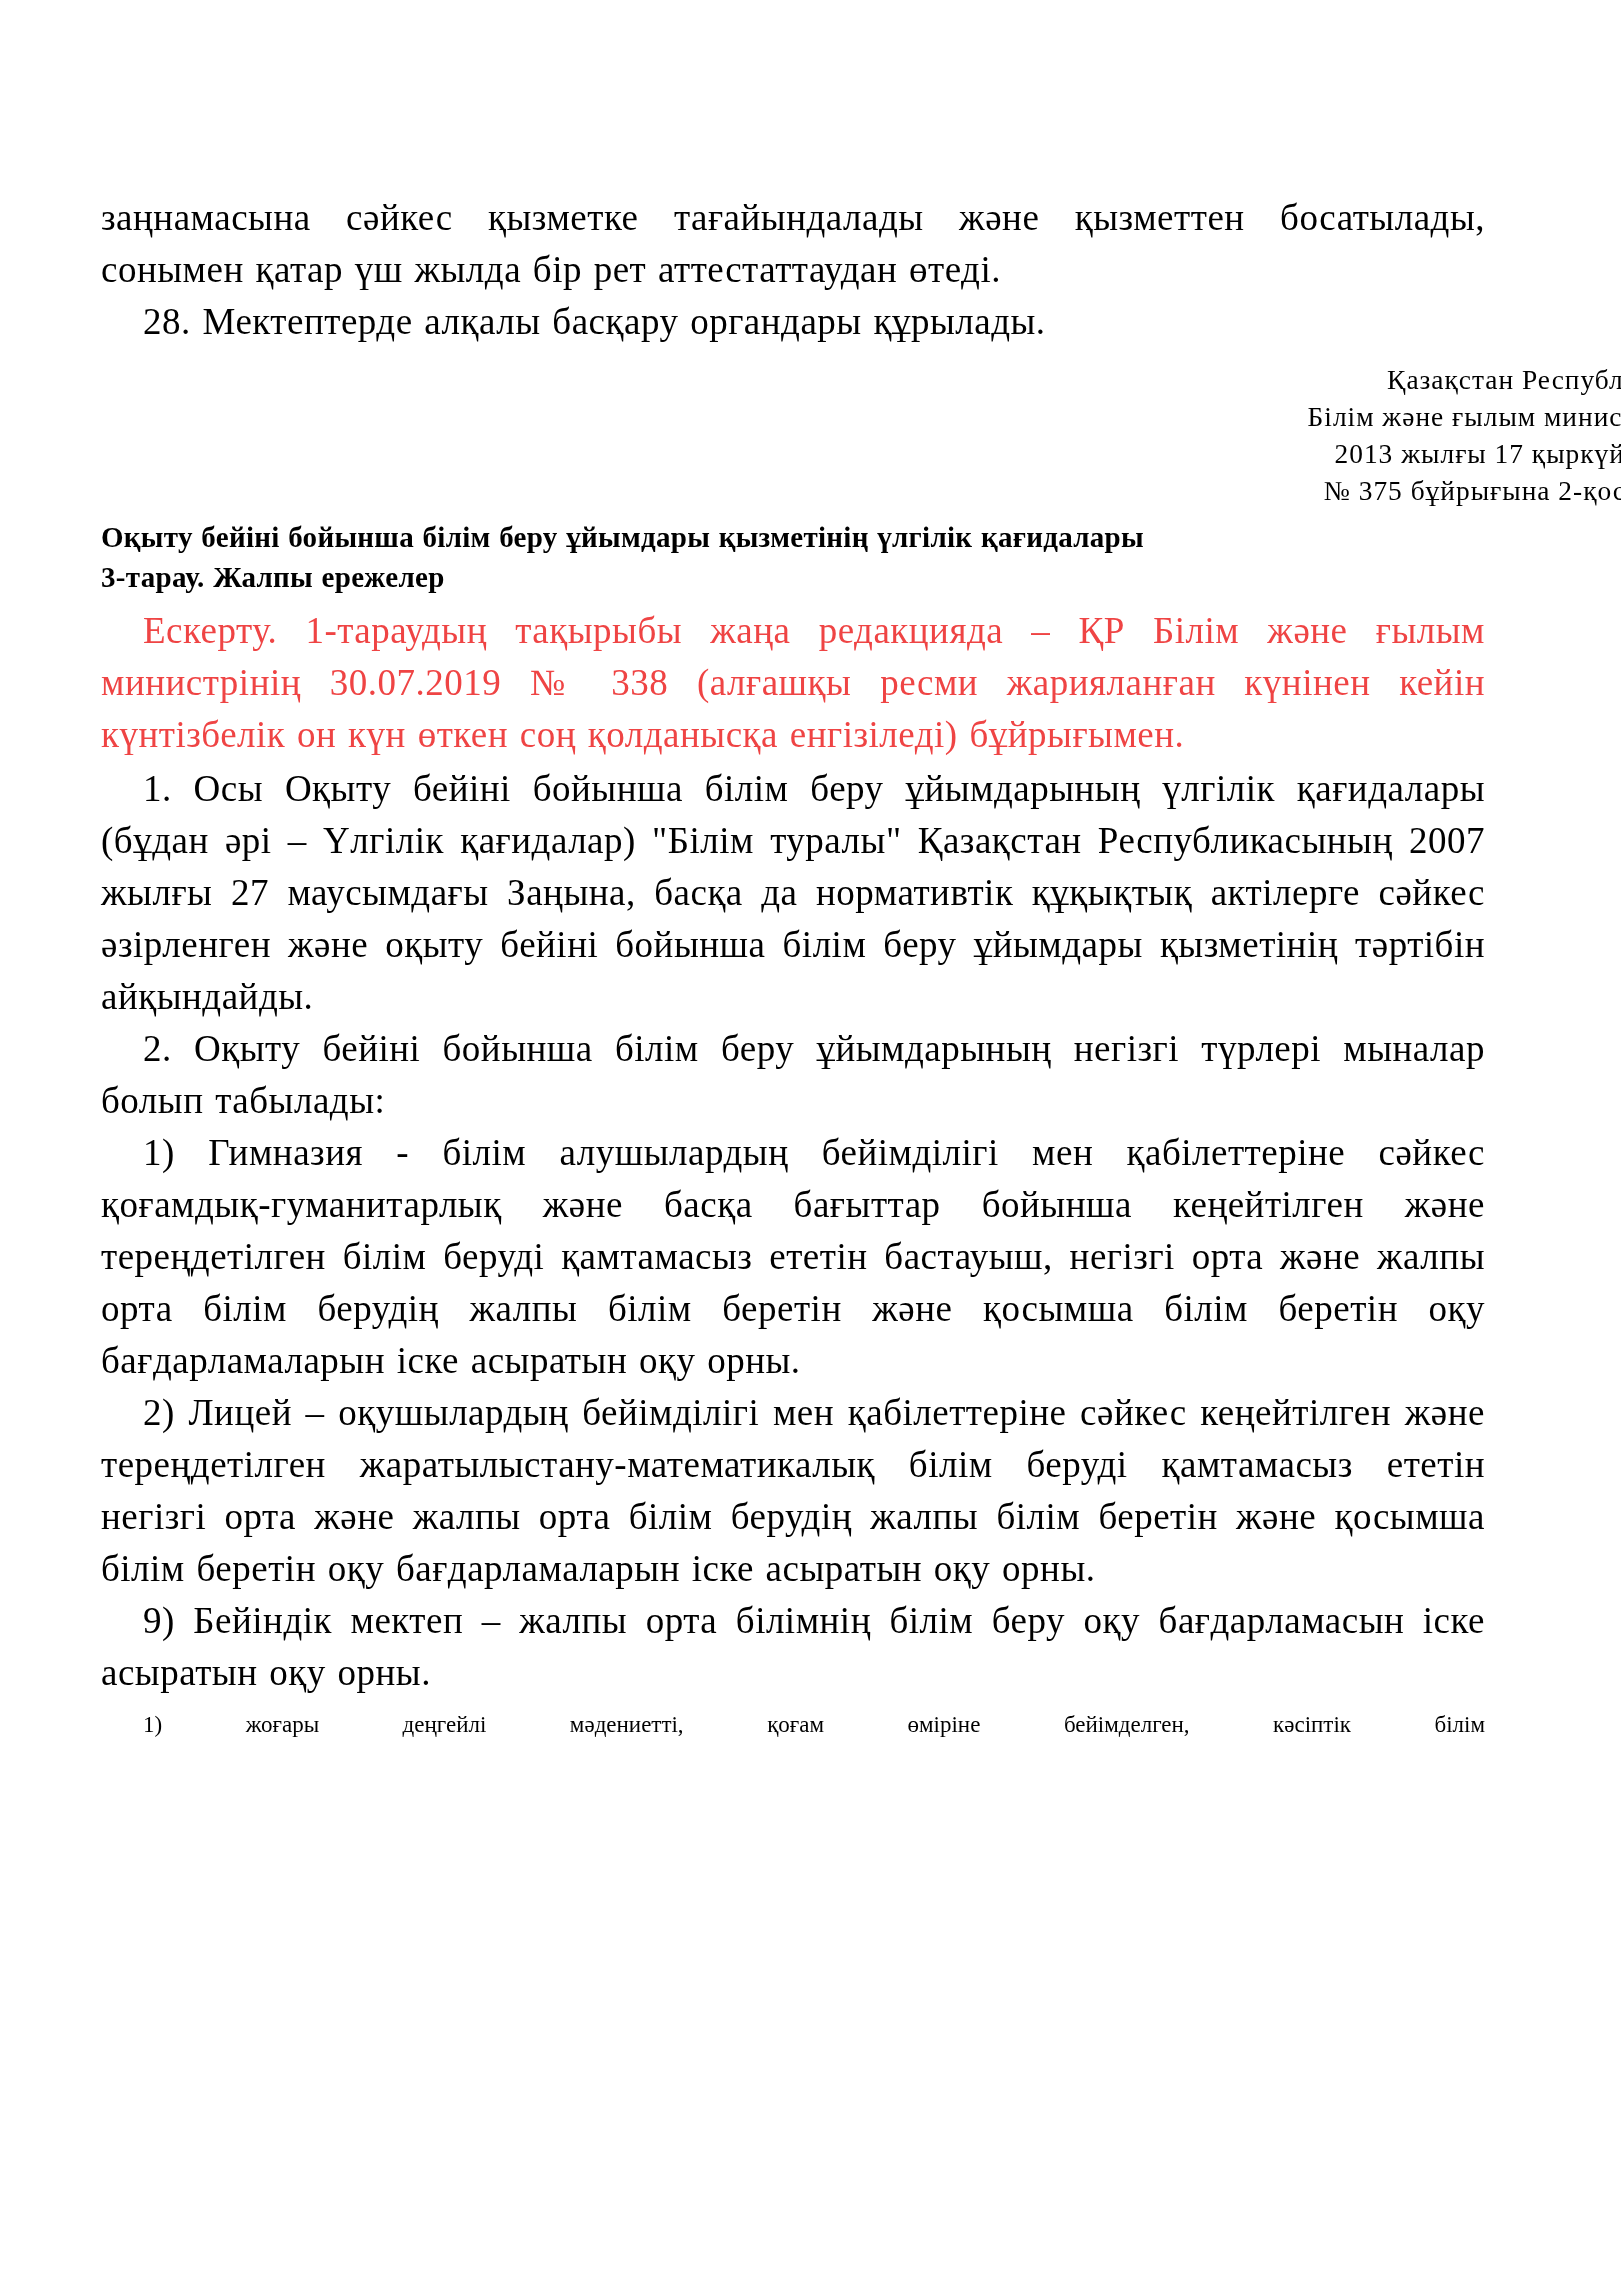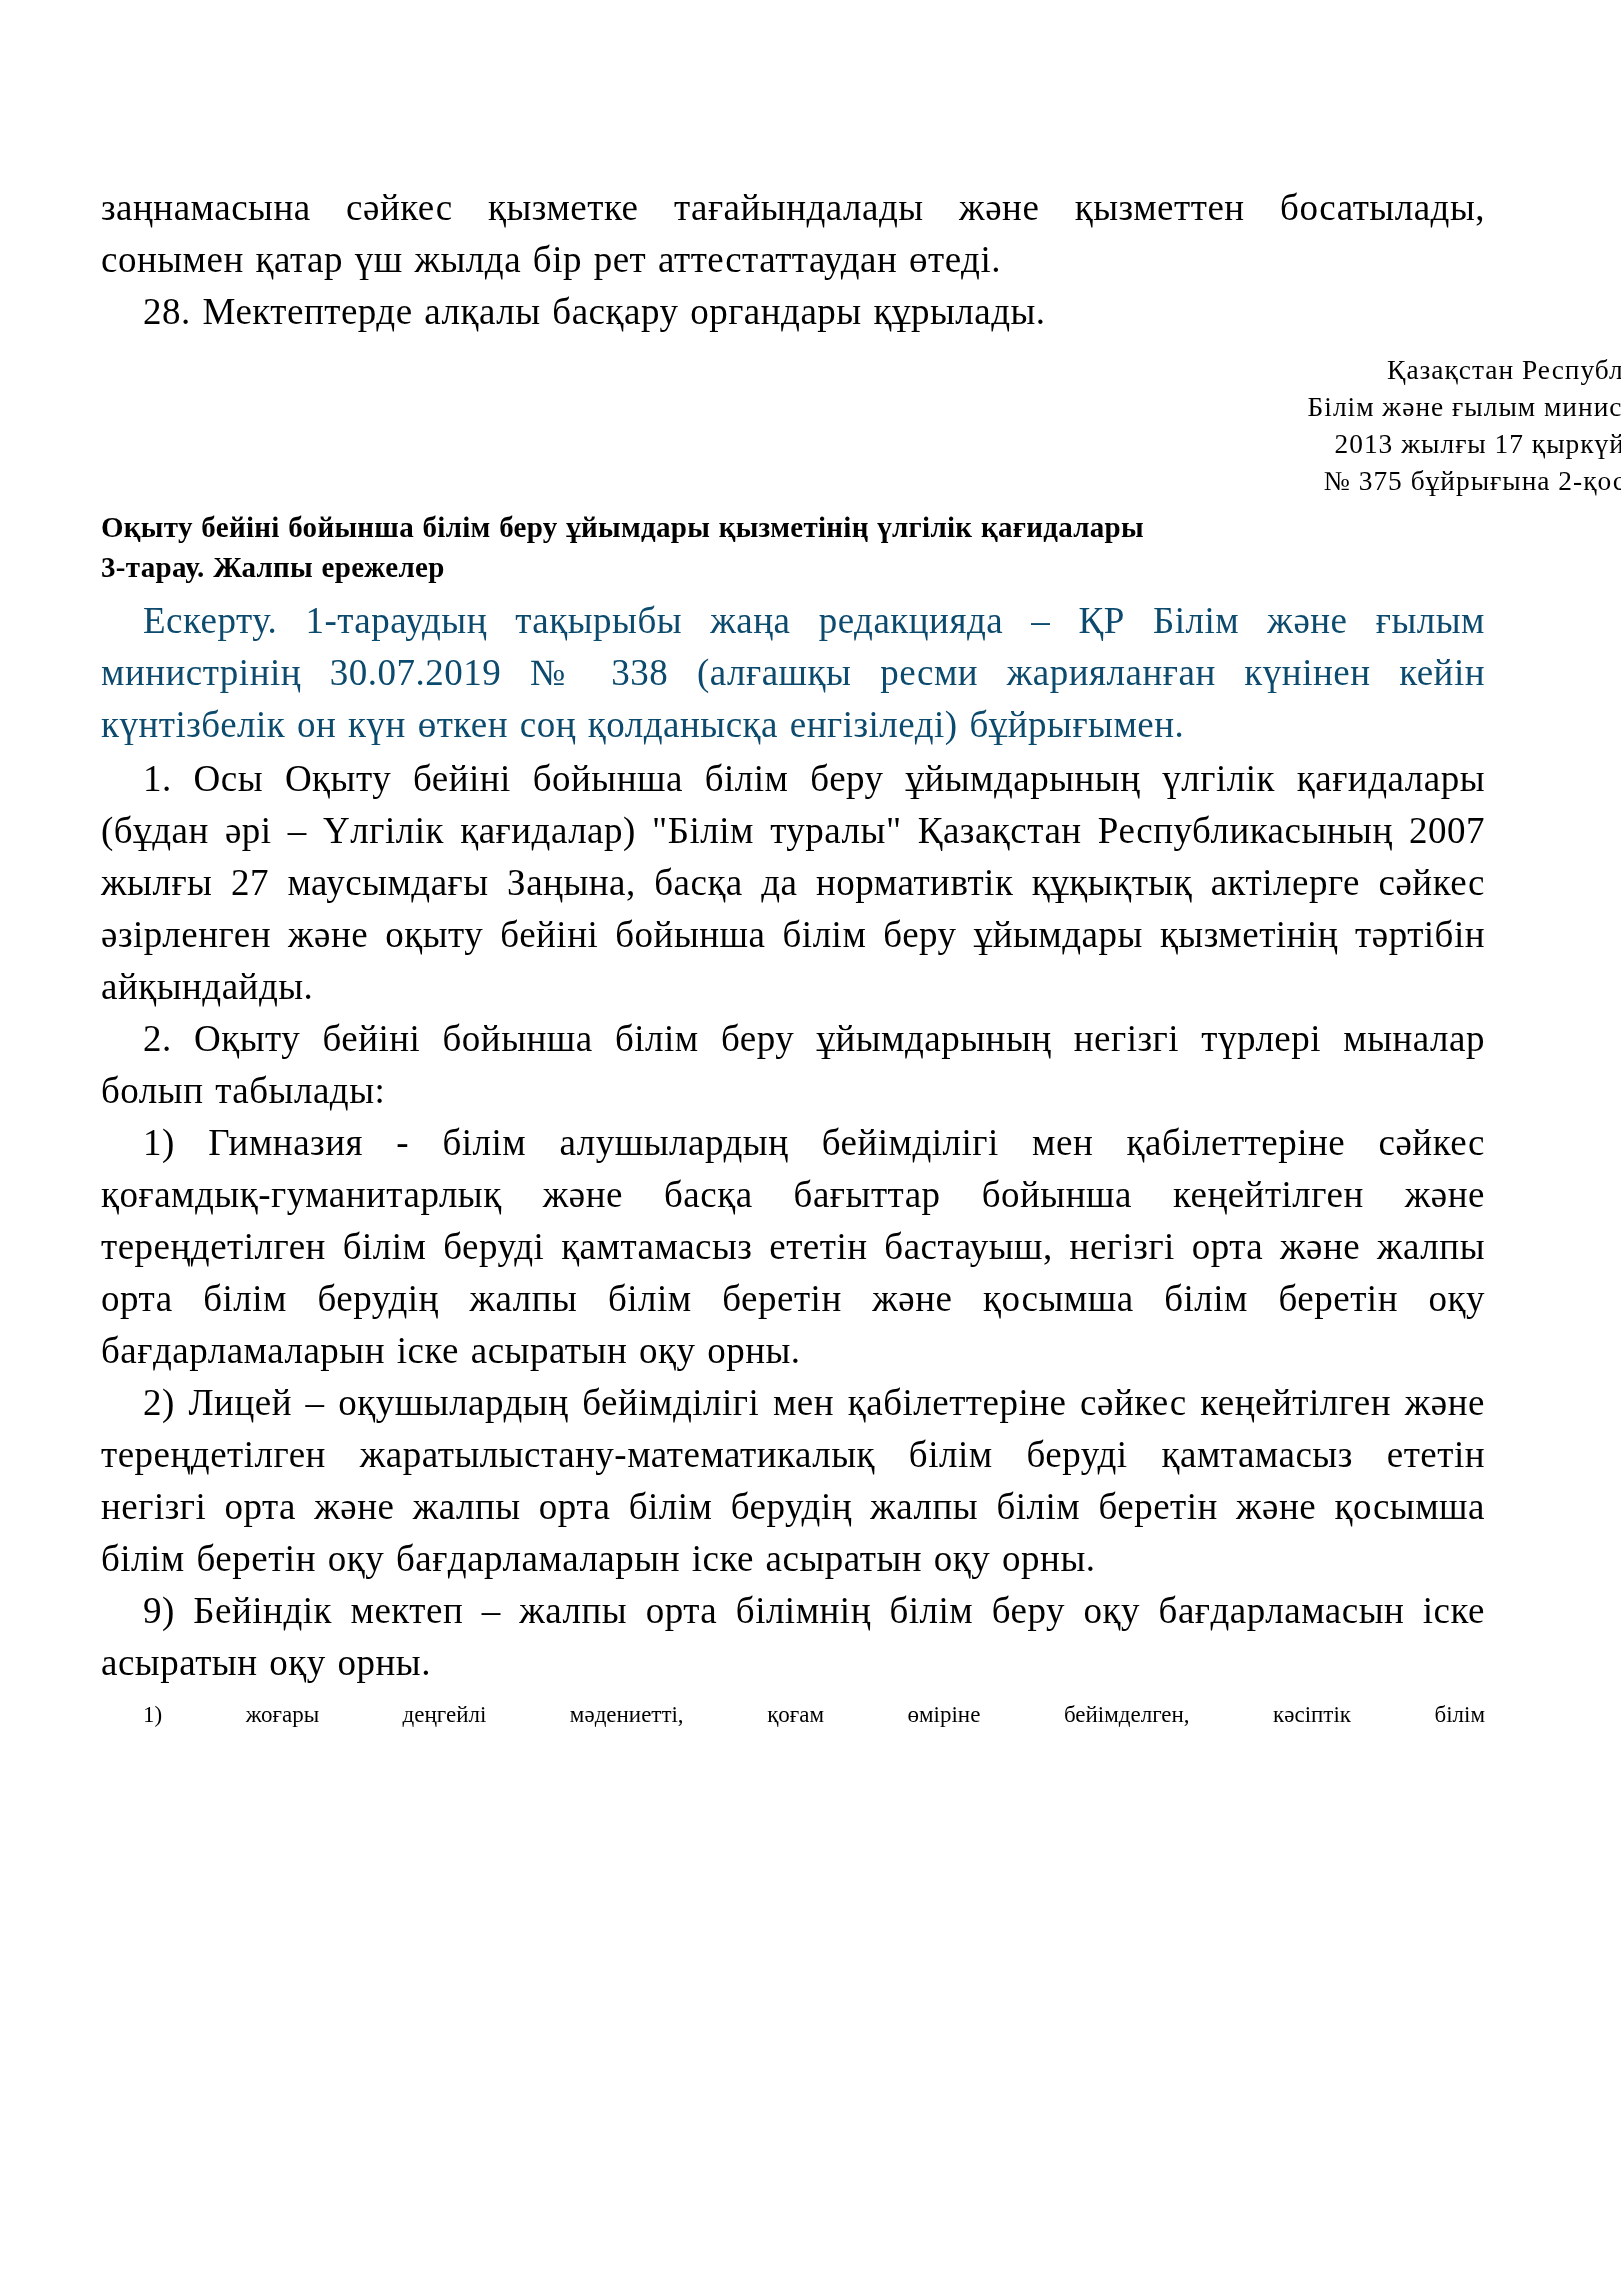--- a/index.html
+++ b/index.html
@@ -28,21 +28,21 @@
     font-size: 37px;
     line-height: 52px;
   }
   .content p {
     margin: 0;
     text-align: justify;
     text-indent: 42px;
     letter-spacing: 0.5px;
     word-spacing: 2px;
   }
-  p.no-indent { text-indent: 0; }
+  p.no-indent { text-indent: 0; margin-top: 10px; }
   .approval {
     width: 1598px;              
     margin-top: 13.7px;
     font-size: 27.4px;
     line-height: 37px;
     text-align: right;
     white-space: nowrap;
     letter-spacing: 1px;
   }
   .approval div { text-indent: 0; }
@@ -50,21 +50,21 @@
     font-weight: bold;
     font-size: 29px;
     line-height: 40px;
     text-align: left !important;
     text-indent: 0 !important;
     letter-spacing: 0.3px !important;
     word-spacing: 1px !important;
   }
   .heading-first { margin-top: 7.8px !important; font-family: Liberation Serif, serif; }
   .note {
-    color: #0c4a6e;
+    color: #ef4444;
     margin-top: 7.8px !important;
   }
   .clause-first { margin-top: 2px !important; }
   .fit-line {
     font-size: 23px;
     letter-spacing: 0 !important;
     word-spacing: 0 !important;
     text-align-last: justify;   
   }
 </style>

